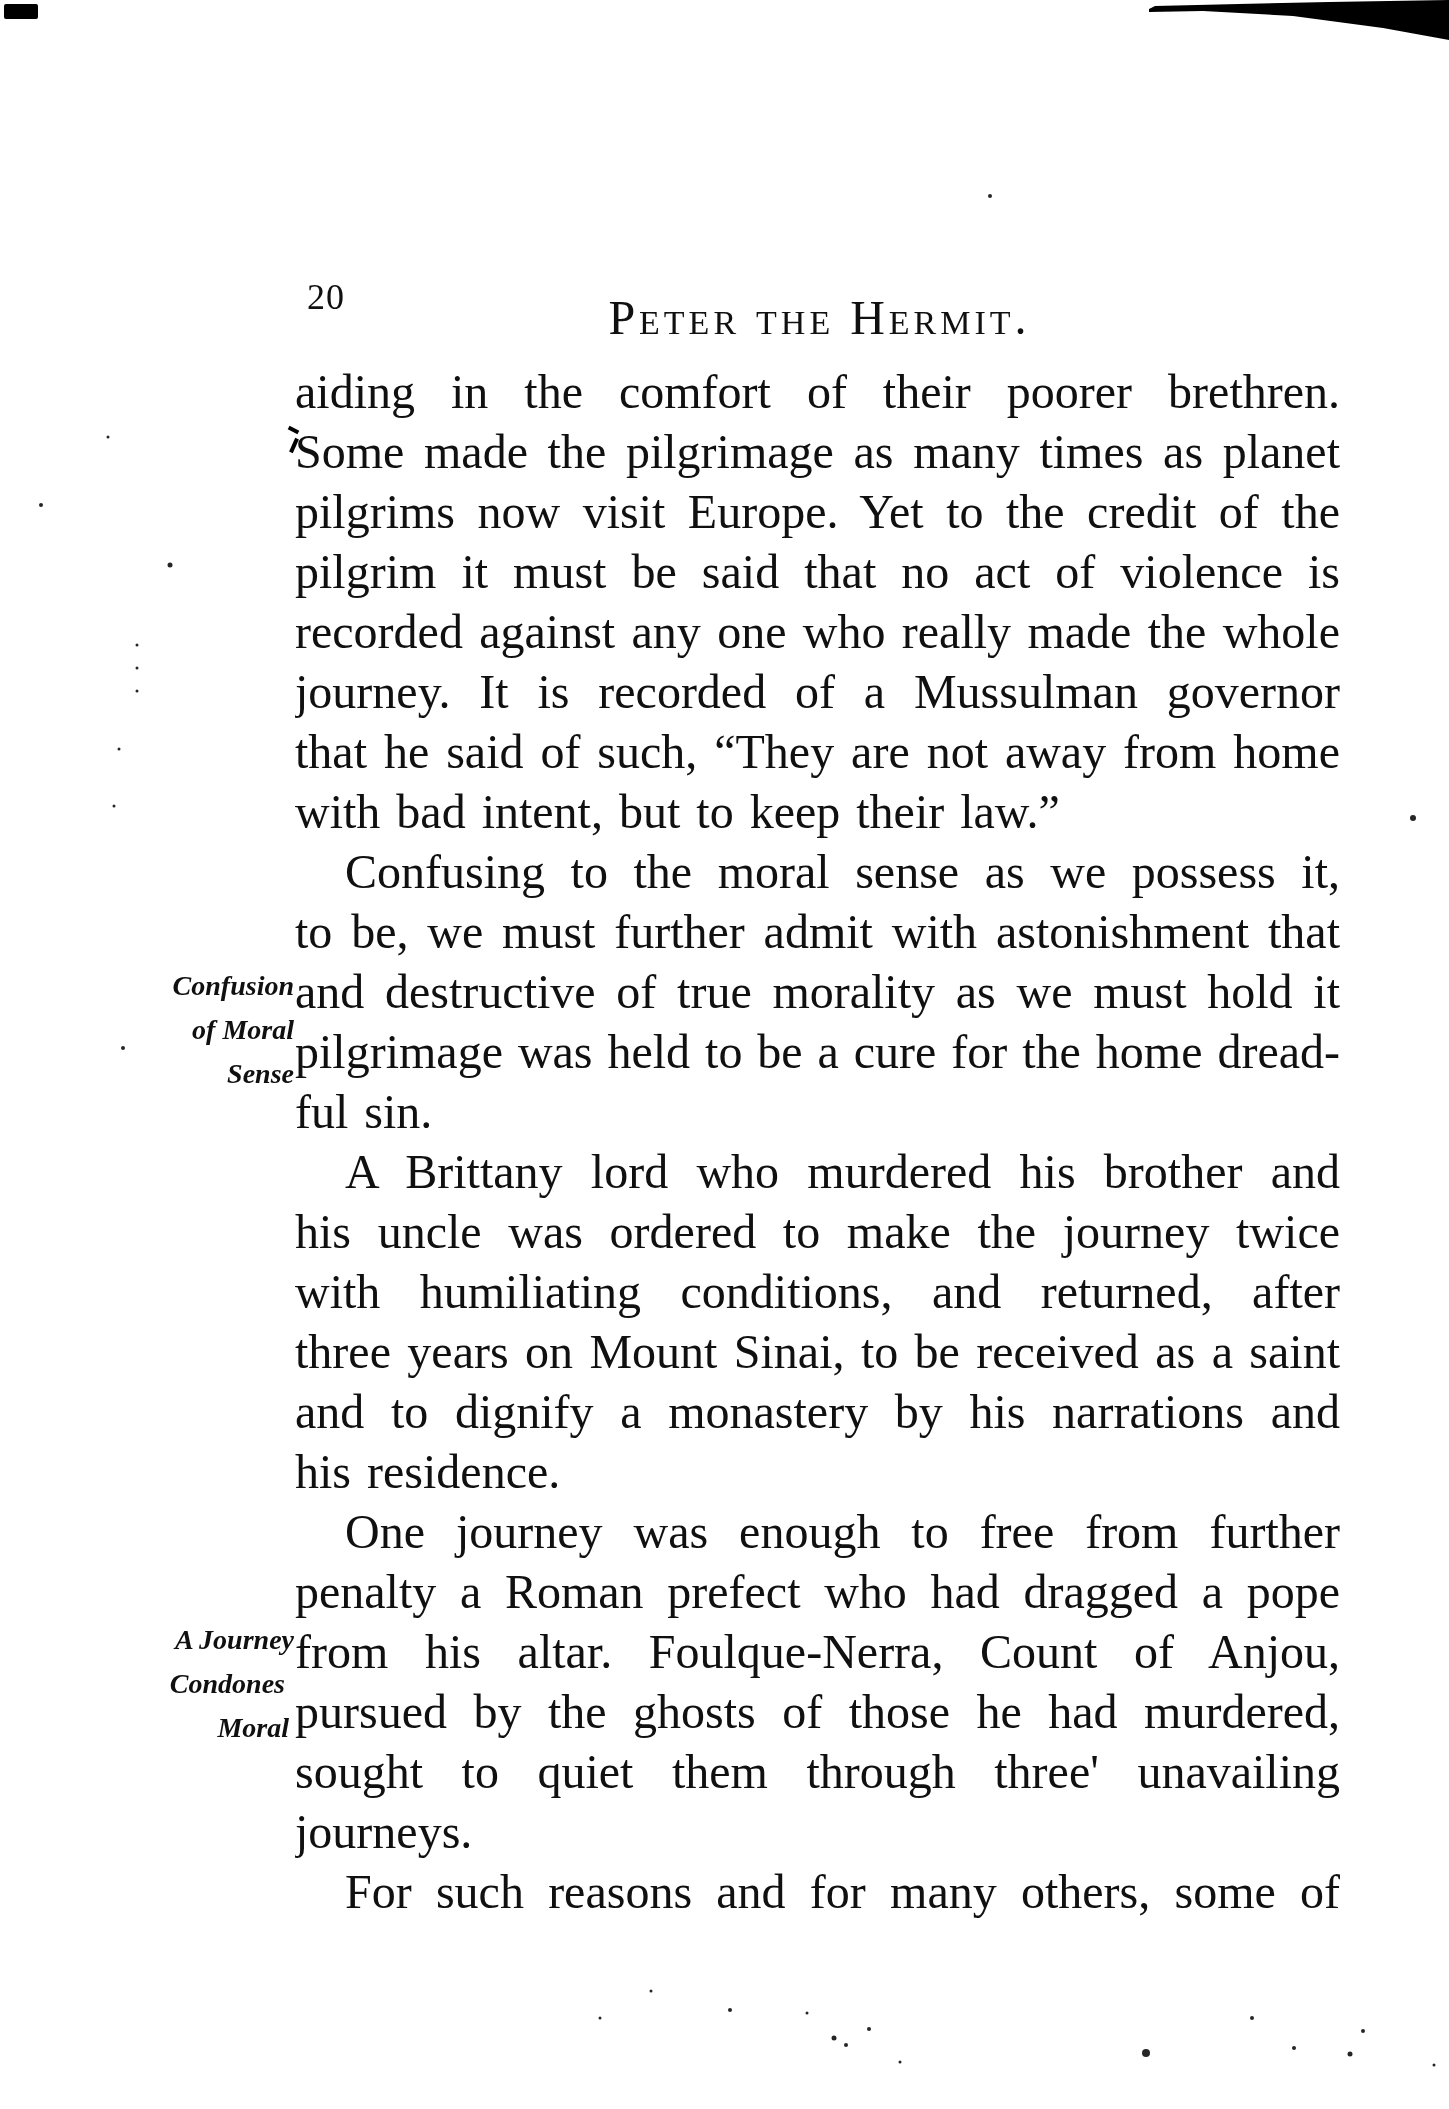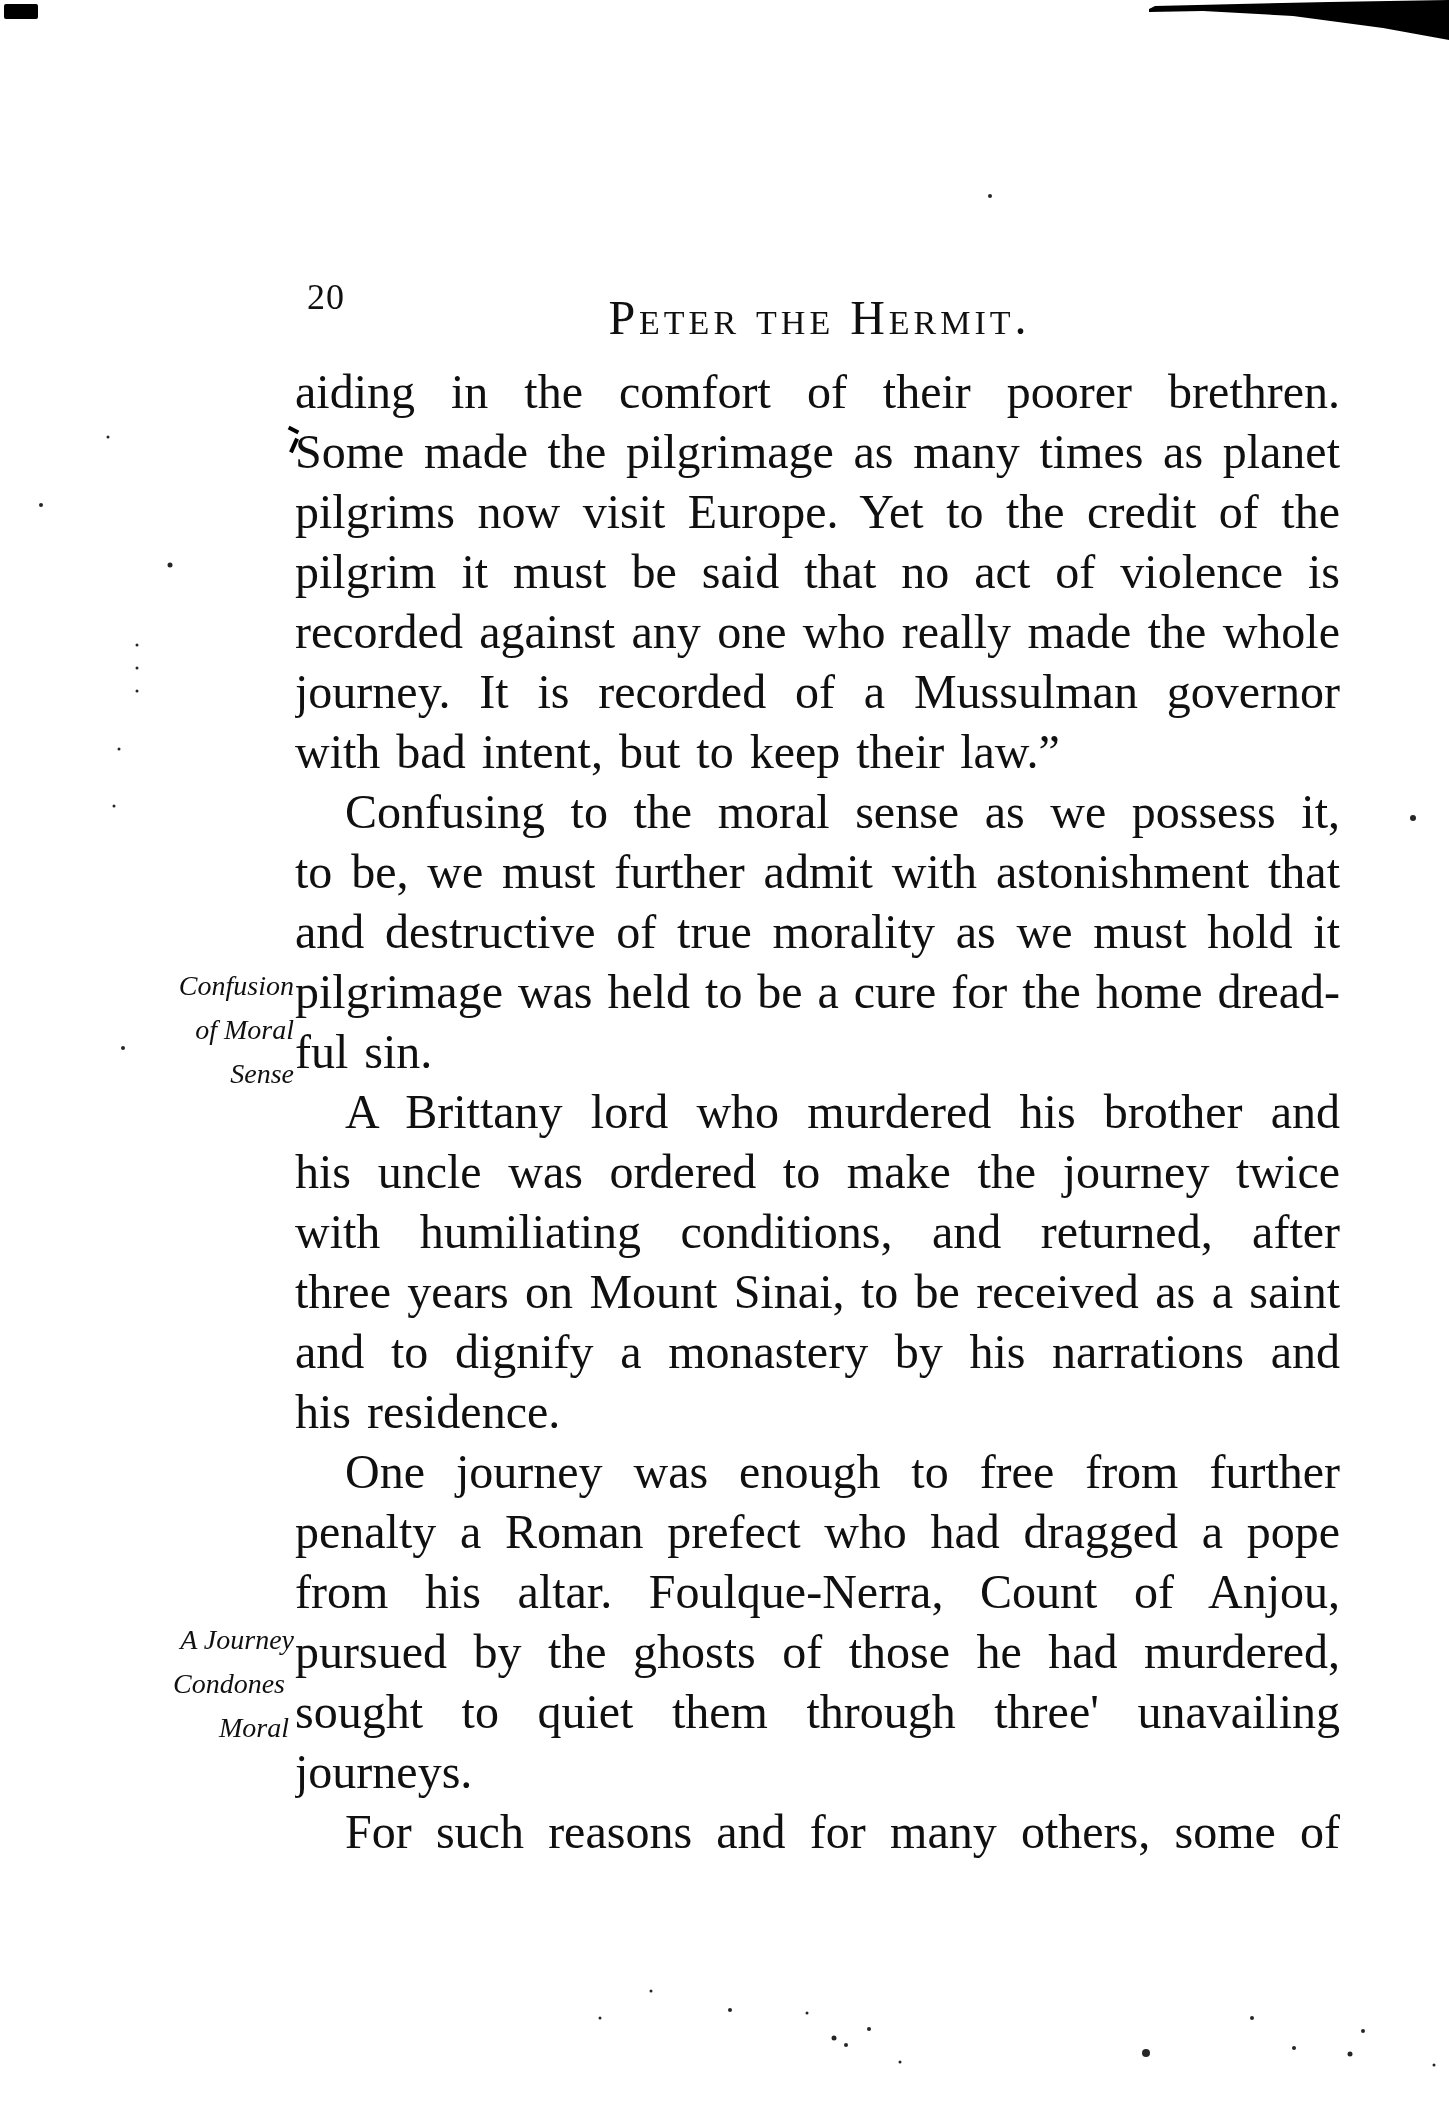--- a/index.html
+++ b/index.html
@@ -19,21 +19,21 @@
 
   
   .text-col { position:absolute; left:295px; top:362px; width:1045px; font-size:48px; line-height:60px; }
   .line { height:60px; text-align:justify; text-align-last:justify; overflow:hidden; }
   .line.indent { padding-left:50px; }
   .line.nojust { text-align:right; text-align-last:left; word-spacing:4px; }
 
   
   .margin-note {
     position:absolute; left:146px; width:148px;
-    font-style:italic; font-weight:normal; font-size:28px; line-height:44px; text-align:right;
+    font-style:italic; font-weight:bold; font-size:28px; line-height:44px; text-align:right;
   }
   .note-moral { top:964px; }
   .note-journey { top:1618px; }
   .note-journey .mn-line:nth-child(2) { padding-right:9px; }
   .note-journey .mn-line:nth-child(3) { padding-right:5px; }
 
   
   .blob-tl { position:absolute; left:4px; top:4px; width:34px; height:15px; background:#000; border-radius:2px; }
   .wedge-tr {
     position:absolute; right:0; top:0; width:300px; height:40px; background:#000;
@@ -87,20 +87,21 @@
     <span class="running-title">Peter the Hermit.</span>
   </div>
 
   <div class="text-col">
     <div class="line">aiding in the comfort of their poorer brethren.</div>
     <div class="line">Some made the pilgrimage as many times as planet</div>
     <div class="line">pilgrims now visit Europe.  Yet to the credit of the</div>
     <div class="line">pilgrim it must be said that no act of violence is</div>
     <div class="line">recorded against any one who really made the whole</div>
     <div class="line">journey.  It is recorded of a Mussulman governor</div>
+    <div class="line">that he said of such, “They are not away from home</div>
     <div class="line nojust">with bad intent, but to keep their law.”</div>
     <div class="line indent">Confusing to the moral sense as we possess it,</div>
     <div class="line">to be, we must further admit with astonishment that</div>
     <div class="line">and destructive of true morality as we must hold it</div>
     <div class="line">pilgrimage was held to be a cure for the home dread-</div>
     <div class="line nojust">ful sin.</div>
     <div class="line indent">A Brittany lord who murdered his brother and</div>
     <div class="line">his uncle was ordered to make the journey twice</div>
     <div class="line">with humiliating conditions, and returned, after</div>
     <div class="line">three years on Mount Sinai, to be received as a saint</div>

